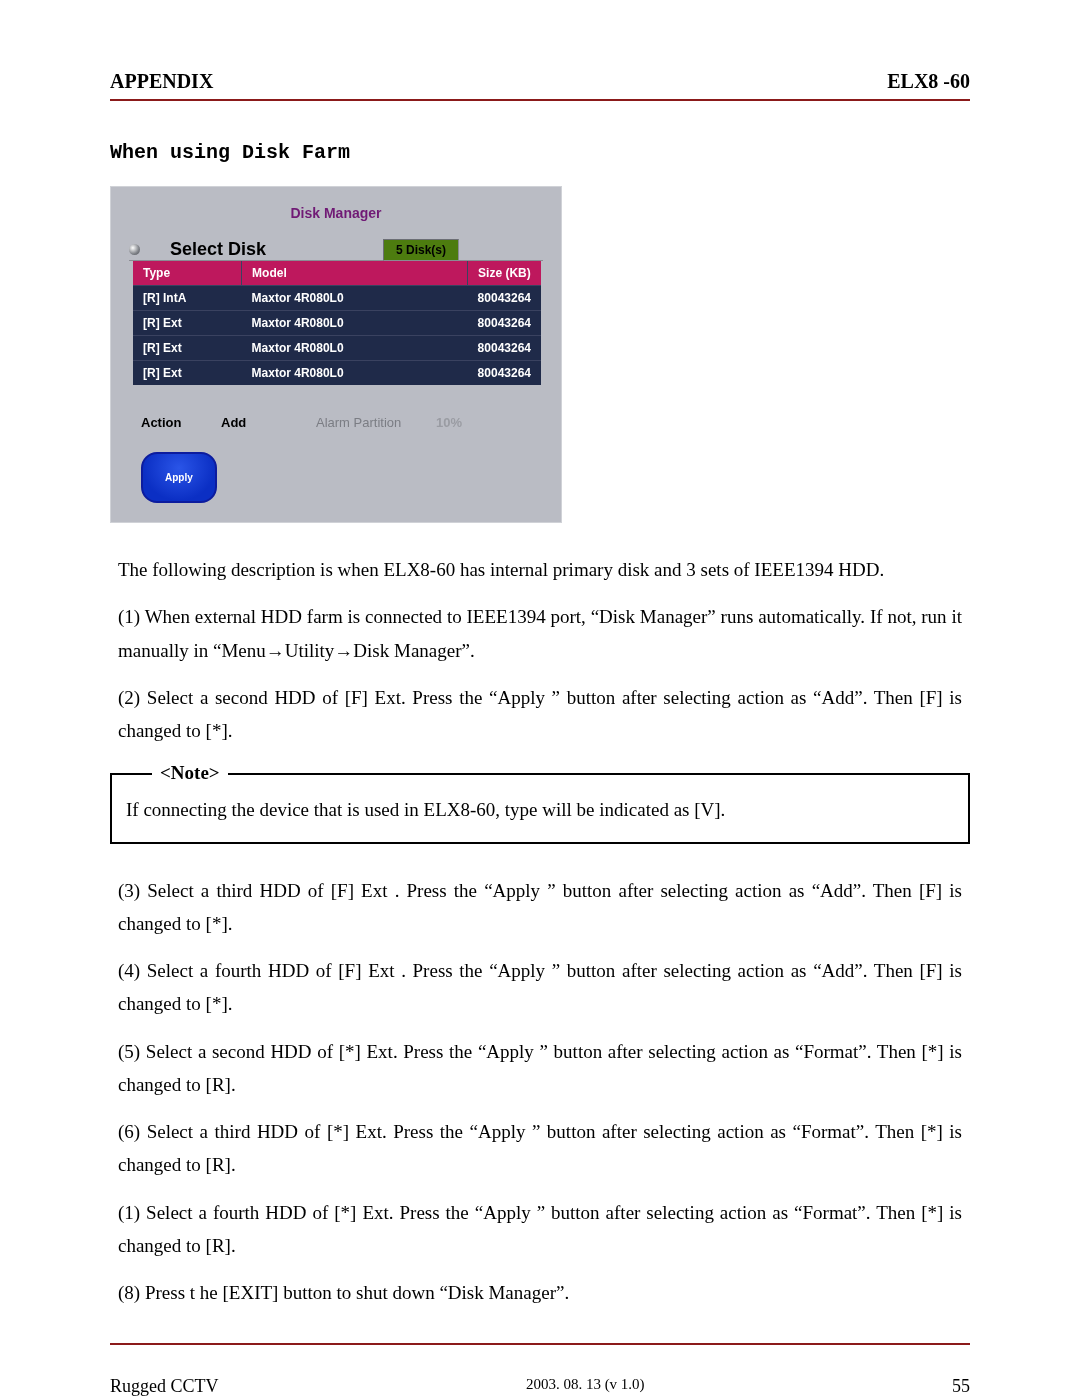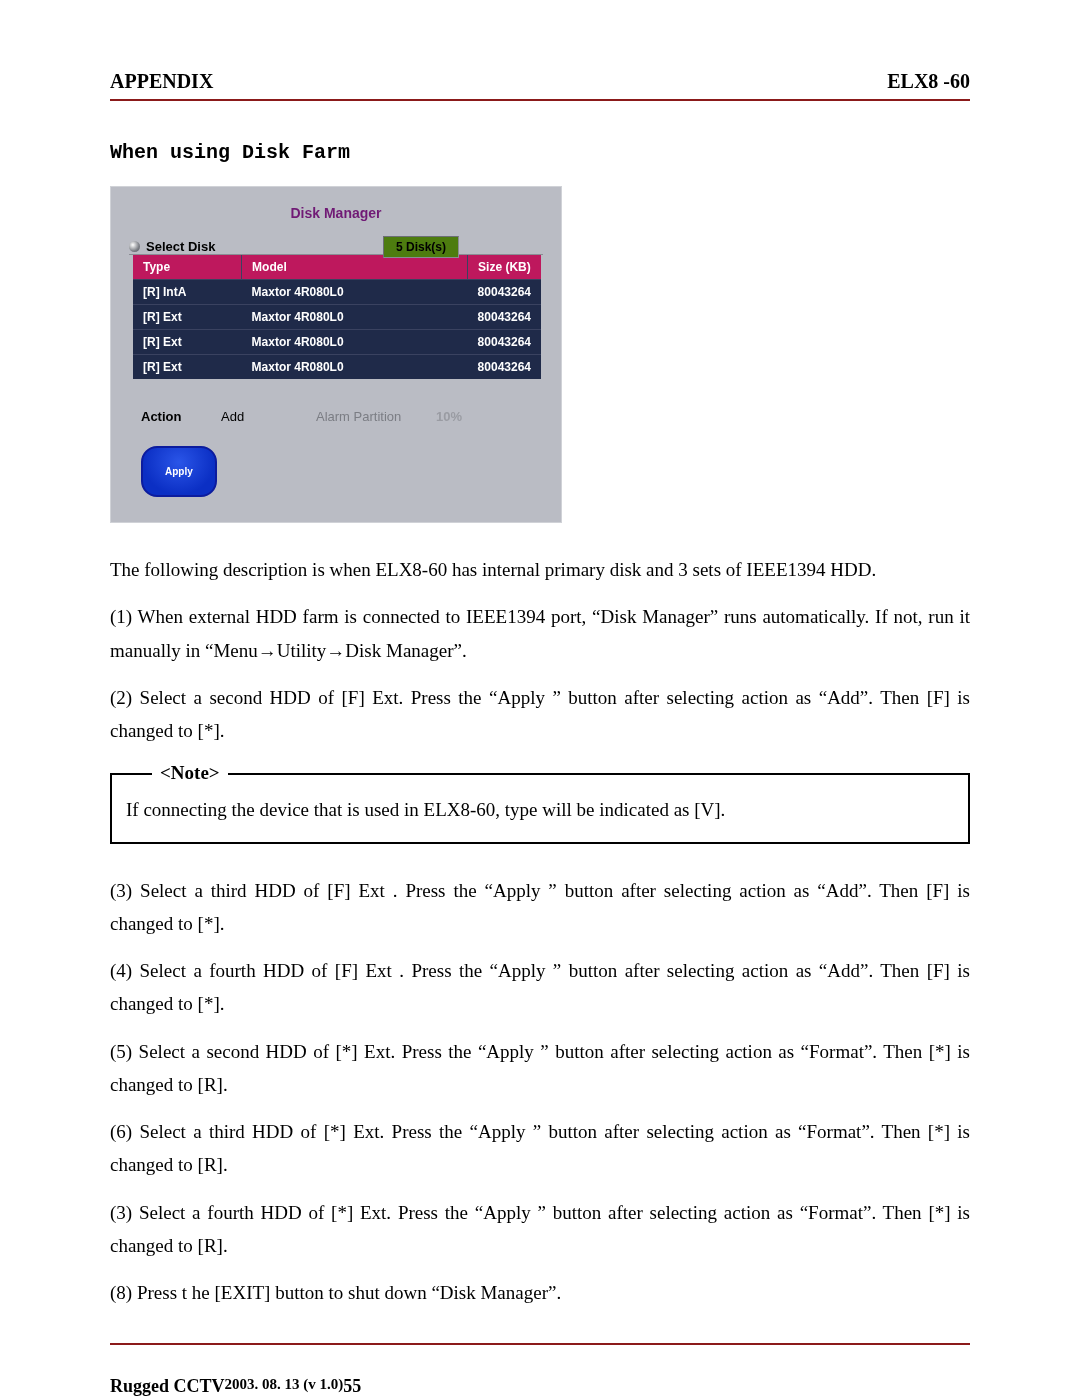--- a/index.html
+++ b/index.html
@@ -61,22 +61,23 @@
   }
   .dm-bullet {
     width: 11px;
     height: 11px;
     border-radius: 50%;
     background: radial-gradient(circle at 35% 35%, #fff, #7e8187 60%, #4a4d54);
     margin-right: 6px;
   }
   .dm-select-label {
     font-weight: bold;
-    font-size: 13px;
+    font-size: 18px;
     color: #000;
+    margin-left: 24px;
   }
   .dm-disk-count {
     position: absolute;
     left: 272px;
     border: 1px solid #8a8c93;
     border-top: 1px solid #6c6e75;
     border-left: 1px solid #6c6e75;
     background: #4d7c0f;
     color: #000;
     font-weight: bold;
@@ -107,41 +108,41 @@
     border-top: 1px solid #3a4260;
   }
   .dm-table td.size { text-align: right; }
   .dm-action-row {
     display: flex;
     align-items: flex-end;
     margin: 30px 20px 0 30px;
     font-size: 13px;
   }
   .dm-action-label { font-weight: bold; color:#000; width: 80px; }
-  .dm-action-value { font-weight: normal; color:#000; width: 95px; }
+  .dm-action-value { font-weight: bold; color:#000; width: 95px; }
   .dm-alarm-label { color:#7b7d84; font-weight: normal; width:120px; }
   .dm-alarm-value { color:#9a9ca3; font-weight: bold; }
   .dm-apply {
     margin: 22px 0 0 30px;
     display: inline-block;
     background: radial-gradient(ellipse at 50% 30%, #2a55e8, #0b2fc4 70%);
     color: #fff;
     font-weight: bold;
     font-size: 10px;
     border: 2px solid #0c1c9e;
     border-radius: 16px;
     padding: 18px 22px;
   }
 
   
   .body-p {
     font-size: 19px;
     line-height: 1.75;
     text-align: justify;
-    margin: 14px 0;
+    margin: 14px 8px;
   }
 
   
   .note-box {
     border: 2px solid #000;
     margin: 26px 0 30px 0;
     padding: 14px 14px 16px 14px;
     position: relative;
   }
   .note-legend {
@@ -160,21 +161,22 @@
   }
 
   
   .footer-rule {
     border: none;
     border-top: 2px solid #8B1A1A;
     margin: 34px 0 8px 0;
   }
   .footer-row {
     display: flex;
-    font-weight: bold;
+    justify-content: space-between;
+    font-weight: normal;
     font-size: 18px;
     margin-top: 31px;
   }
   .footer-center {
     font-size: 15px;
   }
 </style>
 </head>
 <body>
 
@@ -246,21 +248,21 @@
 
   <div class="note-box">
     <span class="note-legend">&lt;Note&gt;</span>
     <p class="note-text">If connecting the device that is used in ELX8-60, type will be indicated as [V].</p>
   </div>
 
   <p class="body-p">(3) Select a third HDD of [F] Ext . Press the “Apply ” button after selecting action as “Add”. Then [F] is changed to [*].</p>
   <p class="body-p">(4) Select a fourth HDD of [F] Ext . Press the “Apply ” button after selecting action as “Add”. Then [F] is changed to [*].</p>
   <p class="body-p">(5) Select a second HDD of [*] Ext. Press the “Apply ” button after selecting action as “Format”. Then [*] is changed to [R].</p>
   <p class="body-p">(6) Select a third HDD of [*] Ext. Press the “Apply ” button after selecting action as “Format”. Then [*] is changed to [R].</p>
-  <p class="body-p">(3) Select a fourth HDD of [*] Ext. Press the “Apply ” button after selecting action as “Format”. Then [*] is changed to [R].</p>
+  <p class="body-p">(1) Select a fourth HDD of [*] Ext. Press the “Apply ” button after selecting action as “Format”. Then [*] is changed to [R].</p>
   <p class="body-p">(8) Press t he [EXIT] button to shut down “Disk Manager”.</p>
 
   <hr class="footer-rule">
   <div class="footer-row">
     <span>Rugged CCTV</span>
     <span class="footer-center">2003. 08. 13 (v 1.0)</span>
     <span>55</span>
   </div>
 
 </div>

